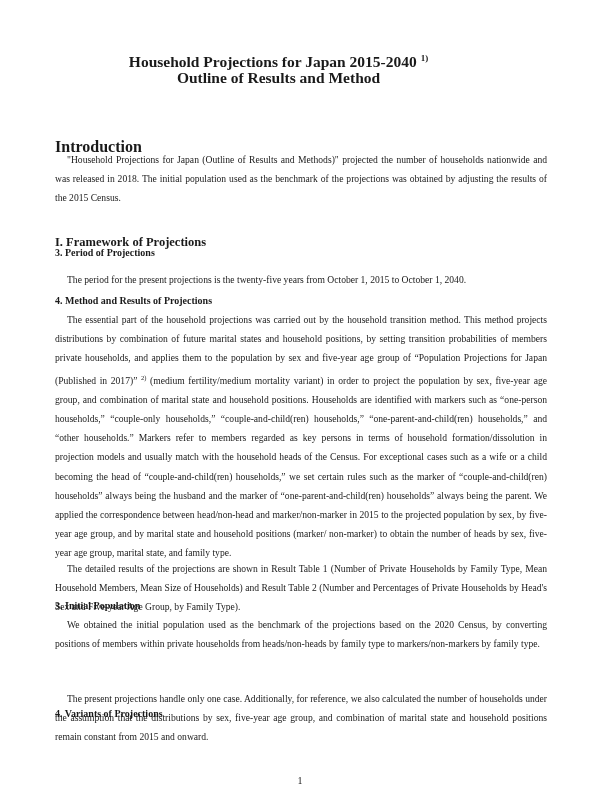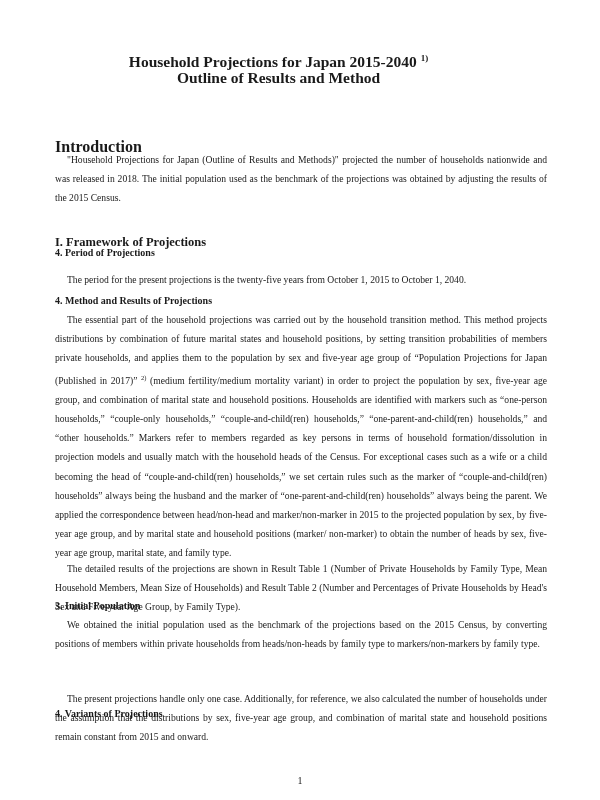--- a/index.html
+++ b/index.html
@@ -27,26 +27,26 @@
   <span>Household Projections for Japan 2015-2040</span>
   <sup>1)</sup>
 </div>
 <div class="title t2">Outline of Results and Method</div>
 
 <div class="h h-intro">Introduction</div>
 <div class="p" style="top:150px;"><span class="ind"></span><span>"Household Projections for Japan (Outline of Results and Methods)" projected the number of households nationwide and was released in 2018. The initial population used as the benchmark of the projections was obtained by adjusting the results of the 2015 Census.</span></div>
 
 <div class="h h-sec">I. Framework of Projections</div>
 
-<div class="h h-sub" style="top:247px;">4. Period of Projections</div>
+<div class="h h-sub" style="top:247px;">3. Period of Projections</div>
 <div class="p" style="top:270px;"><span class="ind"></span><span>The period for the present projections is the twenty-five years from October 1, 2015 to October 1, 2040.</span></div>
 
 <div class="h h-sub" style="top:295px;">4. Method and Results of Projections</div>
 <div class="p" style="top:310px;"><span class="ind"></span><span>The essential part of the household projections was carried out by the household transition method. This method projects distributions by combination of future marital states and household positions, by setting transition probabilities of members   private households, and applies them to the population by sex and five-year age group of “Population Projections for Japan (Published in 2017)”</span> <span class="sup2">2)</span> <span>(medium fertility/medium mortality variant) in order to project the population by sex, five-year age group, and combination of marital state and household positions. Households are identified with markers such as “one-person households,” “couple-only households,” “couple-and-child(ren) households,” “one-parent-and-child(ren) households,” and “other households.” Markers refer to members regarded as key persons in terms of household formation/dissolution in projection models and usually match with the household heads of the Census. For exceptional cases such as a wife or a child becoming the head of “couple-and-child(ren) households,” we set certain rules such as the marker of “couple-and-child(ren) households” always being the husband and the marker of “one-parent-and-child(ren) households” always being the parent. We applied the correspondence between head/non-head and marker/non-marker in 2015 to the projected population by sex, by five-year age group, and by marital state and household positions (marker/ non-marker) to obtain the number of heads by sex, five-year age group, marital state, and family type.</span></div>
 <div class="p" style="top:559px;"><span class="ind"></span><span>The detailed results of the projections are shown in Result Table 1 (Number of Private Households by Family Type, Mean Household Members, Mean Size of Households) and Result Table 2 (Number and Percentages of Private Households by Head's Sex and Five-year Age Group, by Family Type).</span></div>
 
 <div class="h h-sub" style="top:600px;">3. Initial Population</div>
-<div class="p" style="top:615px;"><span class="ind"></span><span>We obtained the initial population used as the benchmark of the projections based on the 2015 Census, by converting positions of members within private households from heads/non-heads by family type to markers/non-markers by family type.</span></div>
+<div class="p" style="top:615px;"><span class="ind"></span><span>We obtained the initial population used as the benchmark of the projections based on the 2020 Census, by converting positions of members within private households from heads/non-heads by family type to markers/non-markers by family type.</span></div>
 
 <div class="h h-sub" style="top:708px;">4. Variants of Projections</div>
 <div class="p" style="top:689px;"><span class="ind"></span><span>The present projections handle only one case. Additionally, for reference, we also calculated the number of households under the assumption that the distributions by sex, five-year age group, and combination of marital state and household positions remain constant from 2015 and onward.</span></div>
 
 <div class="page-num">1</div>
 
 </body></html>

